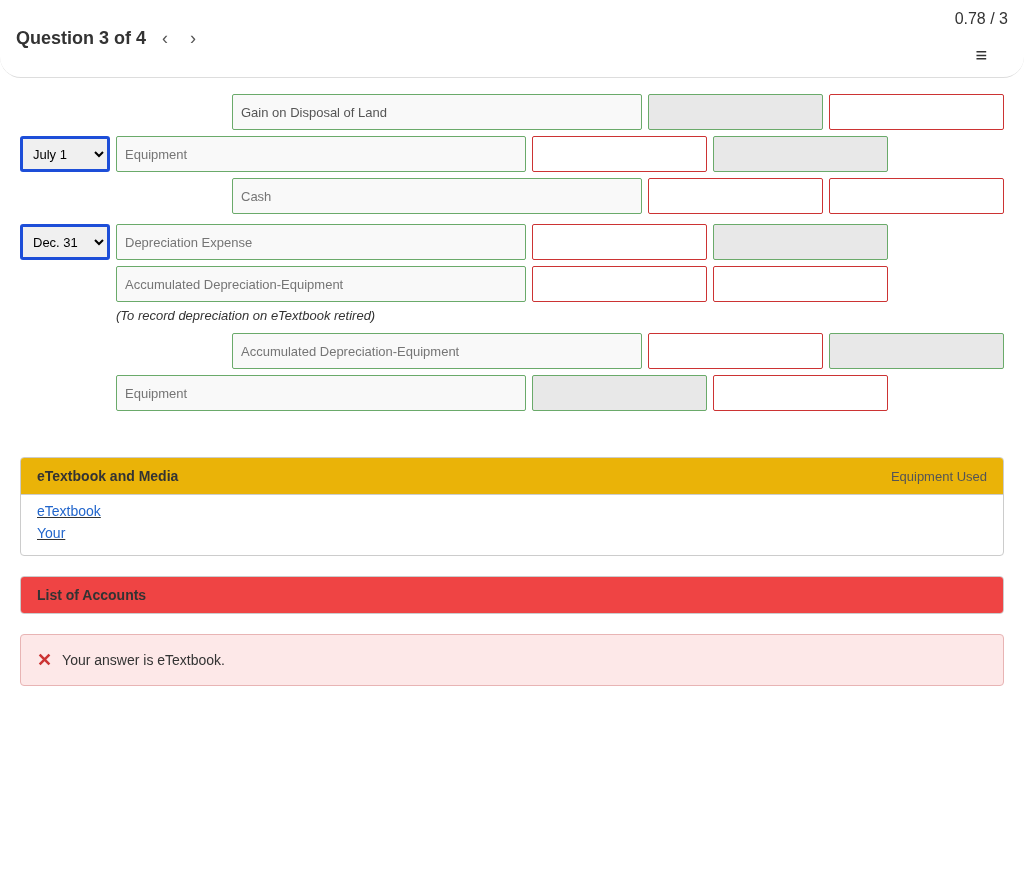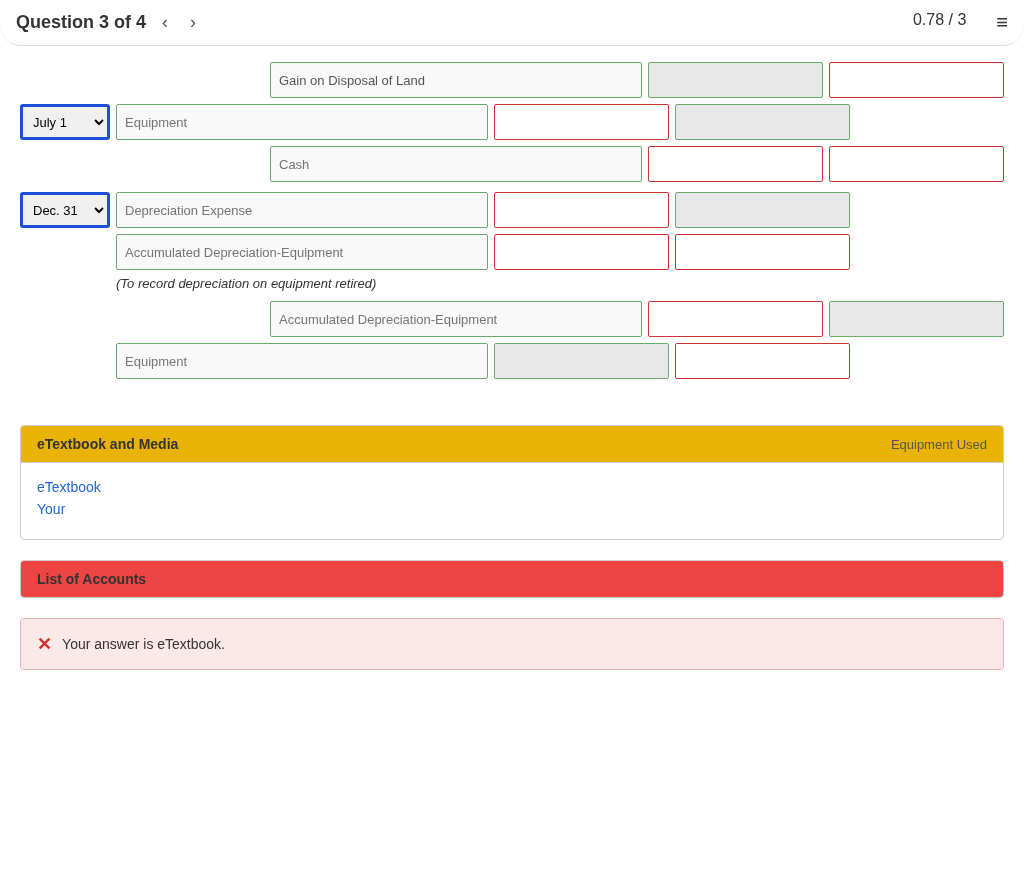--- a/index.html
+++ b/index.html
@@ -27,21 +27,23 @@
     .nav-btn {
       background: none;
       border: none;
       cursor: pointer;
       font-size: 18px;
       color: #555;
       padding: 2px 6px;
     }
     .header-right {
       display: flex;
-      gap: 30px;
+      align-items: center;
+      gap: 16px;
+      flex-direction: column;
     }
     .score {
       font-size: 16px;
       color: #333;
     }
     .menu-icon {
       cursor: pointer;
       font-size: 20px;
       color: #333;
     }
@@ -70,21 +72,21 @@
       border: 3px solid #1d4ed8;
       background: #f0f0f0;
       font-size: 13px;
       padding: 4px 6px;
       border-radius: 3px;
       cursor: pointer;
       flex-shrink: 0;
     }
 
     .account-field {
-      width: 372px;
+      width: 410px;
       height: 36px;
       border: 1px solid #6aaa6a;
       background: #f9f9f9;
       font-size: 13px;
       padding: 4px 8px;
       color: #555;
       border-radius: 2px;
       flex-shrink: 0;
     }
 
@@ -155,21 +157,22 @@
       font-weight: bold;
       color: #333;
     }
 
     .assistance-used {
       font-size: 13px;
       color: #555;
     }
 
     .etextbook-links {
-      padding: 16px 16px;
+      padding: 8px 16px;
+      text-decoration: underline;
     }
 
     .etextbook-links a {
       display: block;
       color: #2266cc;
       text-decoration: none;
       font-size: 14px;
       margin-bottom: 6px;
     }
 
@@ -268,21 +271,21 @@
       <input type="text" class="debit-field" value="" style="">
       <input type="text" class="credit-field credit-field-gray" value="" style="">
     </div>
 
     <div class="entry-row indent">
       <input type="text" class="account-field" placeholder="Accumulated Depreciation-Equipment" value="" style="">
       <input type="text" class="debit-field" value="" style="">
       <input type="text" class="credit-field" value="" style="">
     </div>
 
-    <div class="note-text">(To record depreciation on equipment retired)</div>
+    <div class="note-text">(To record depreciation on eTextbook retired)</div>
 
   </div>
 
   <div class="journal-section">
 
     <div class="entry-row">
       <div class="spacer" style="width:96px; flex-shrink:0;"></div>
       <input type="text" class="account-field" placeholder="Accumulated Depreciation-Equipment" value="" style="">
       <input type="text" class="debit-field" value="" style="">
       <input type="text" class="credit-field credit-field-gray" value="" style="">

